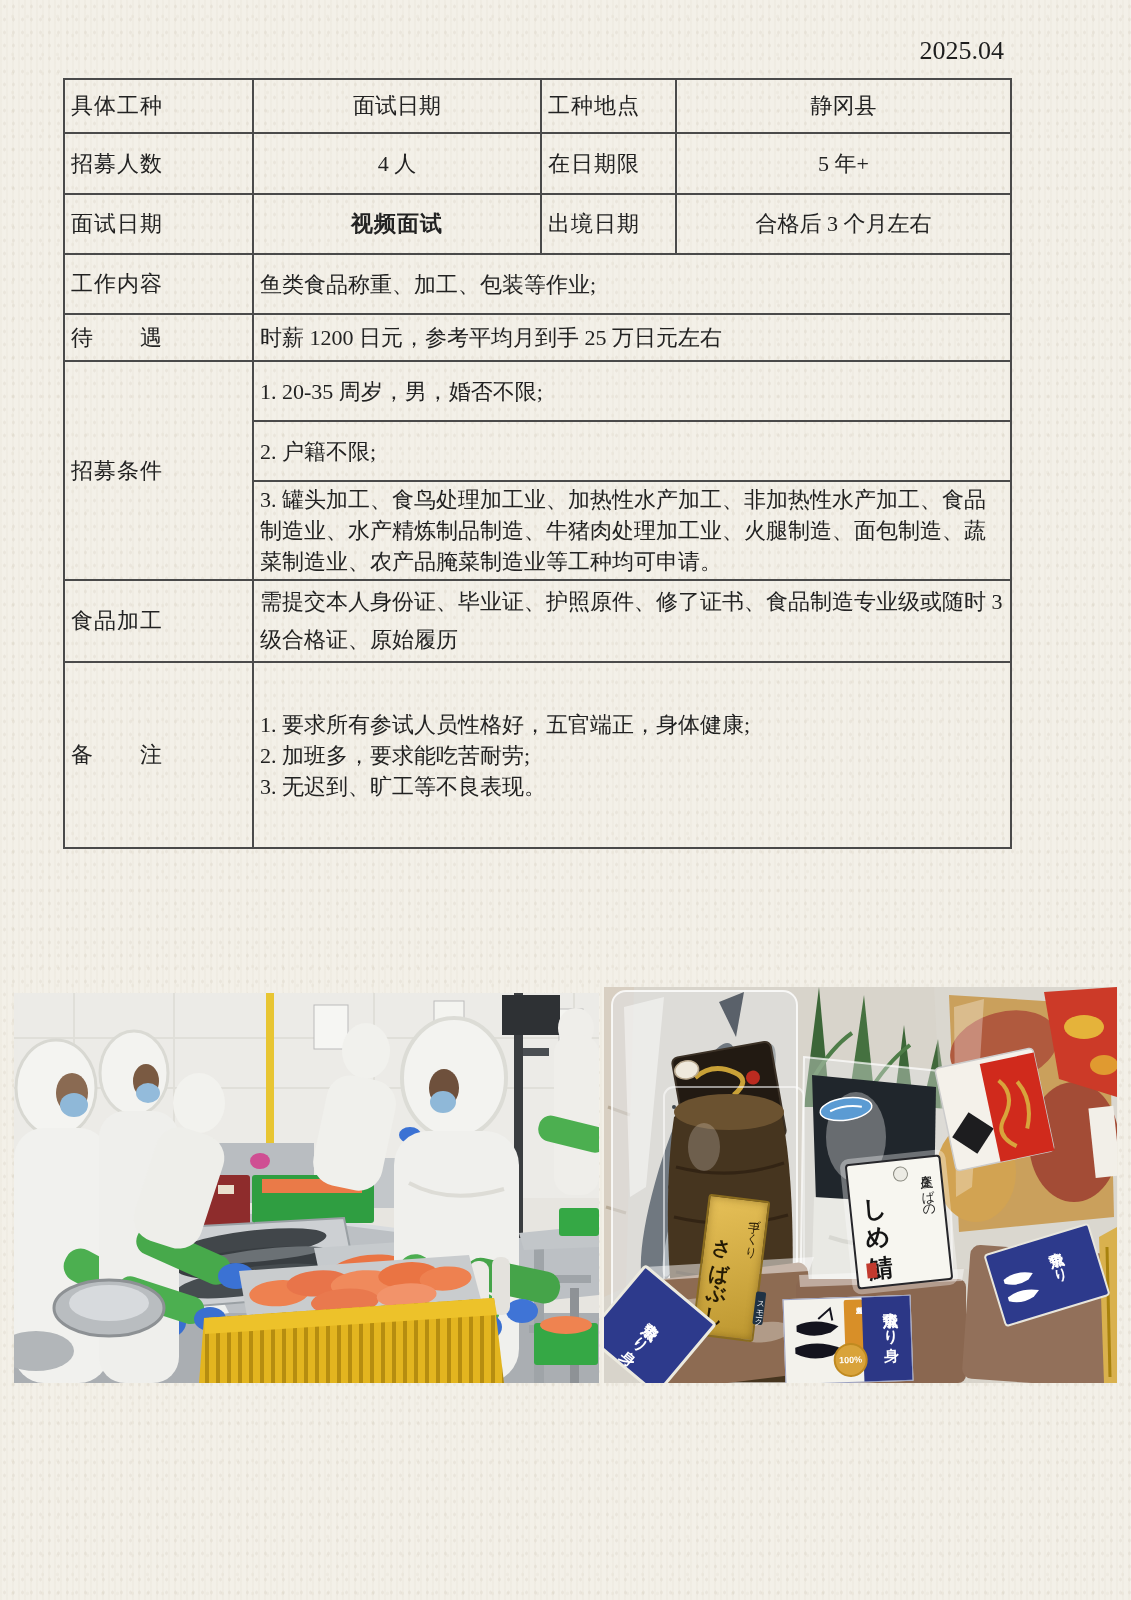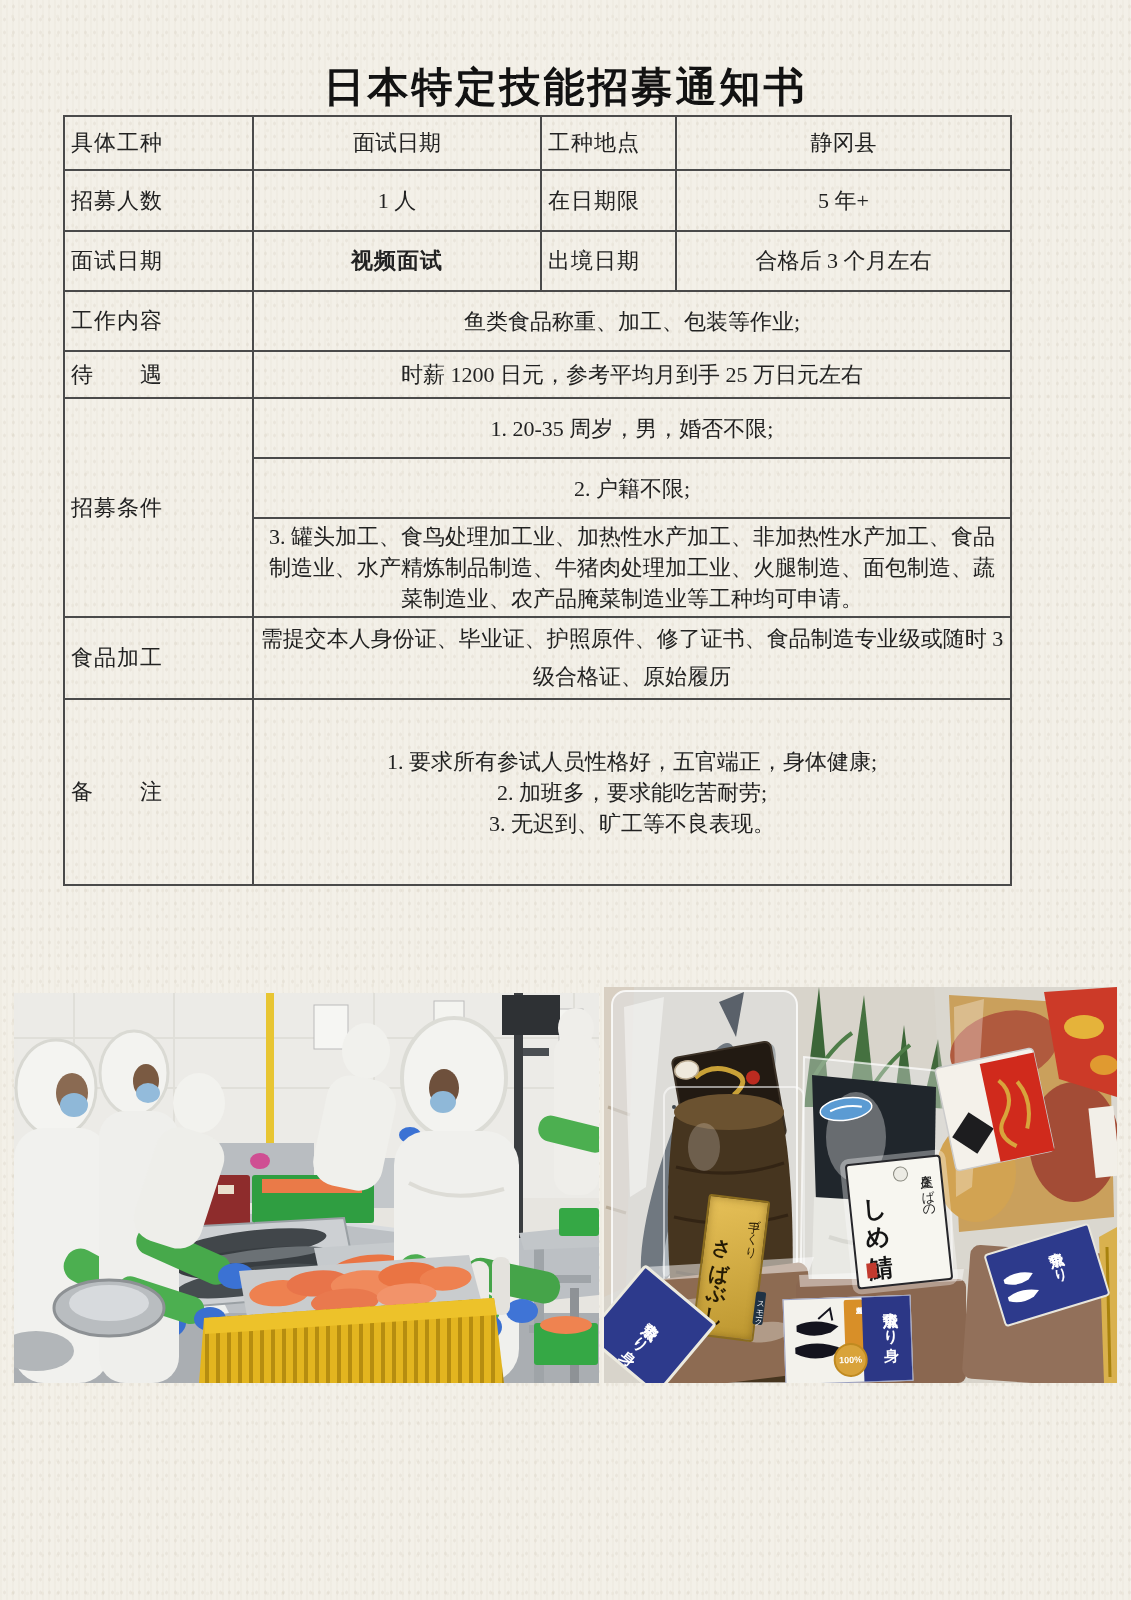--- a/index.html
+++ b/index.html
@@ -45,21 +45,21 @@
   table.notice td{
     border:2px solid #4a4a4a;
     font-size:22px;
     vertical-align:middle;
     padding:2px 6px;
     box-sizing:border-box;
     overflow:hidden;
   }
   td.lbl{text-align:left;letter-spacing:1px;color:#222;}
   td.val{text-align:center;color:#222;}
-  td.txt{text-align:center;padding-left:8px;line-height:31px;color:#222;}
+  td.txt{text-align:left;padding-left:8px;line-height:31px;color:#222;}
   .red{color:#c02318;}
   td.val.red{font-weight:700;letter-spacing:1px;}
   td.txt.red{line-height:38px;}
   .rh54{height:54px;} .rh61{height:61px;padding-left:16px;} .rh62{height:60px;}
   .rh47{height:47px;} .rh60{height:60px;} .rh93{height:93px;}
   .rh57{height:57px;} .rh186{height:186px;}
   td.notes div{line-height:31px;}
 
   
   .photo{position:absolute;overflow:hidden;}
@@ -120,39 +120,39 @@
     background:#2d3a8c;border:2px solid #e8e6dc;border-radius:4px;
   }
   .lab-blueright .v2{position:absolute;left:58px;top:7px;font-size:14px;font-weight:700;color:#fff;}
   .lab-blueright svg{position:absolute;left:6px;top:14px;}
 </style>
 </head>
 <body>
 
 <div class="page">
 
-  <h1 class="title">日本特定技能招募通知书</h1>
+  <div class="doc-date">2025.04</div>
 
   <table class="notice">
     <colgroup>
       <col style="width:189px">
         <col style="width:288px">
         <col style="width:135px">
         <col style="width:335px">
     </colgroup>
     <tbody>
       <tr class="rh54">
         <td class="lbl">具体工种</td>
         <td class="val">面试日期</td>
         <td class="lbl">工种地点</td>
         <td class="val">静冈县</td>
       </tr>
       <tr class="rh61">
         <td class="lbl">招募人数</td>
-        <td class="val">1 人</td>
+        <td class="val">4 人</td>
         <td class="lbl">在日期限</td>
         <td class="val">5 年+</td>
       </tr>
       <tr class="rh62">
         <td class="lbl">面试日期</td>
         <td class="val red">视频面试</td>
         <td class="lbl">出境日期</td>
         <td class="val">合格后 3 个月左右</td>
       </tr>
       <tr class="rh62">

